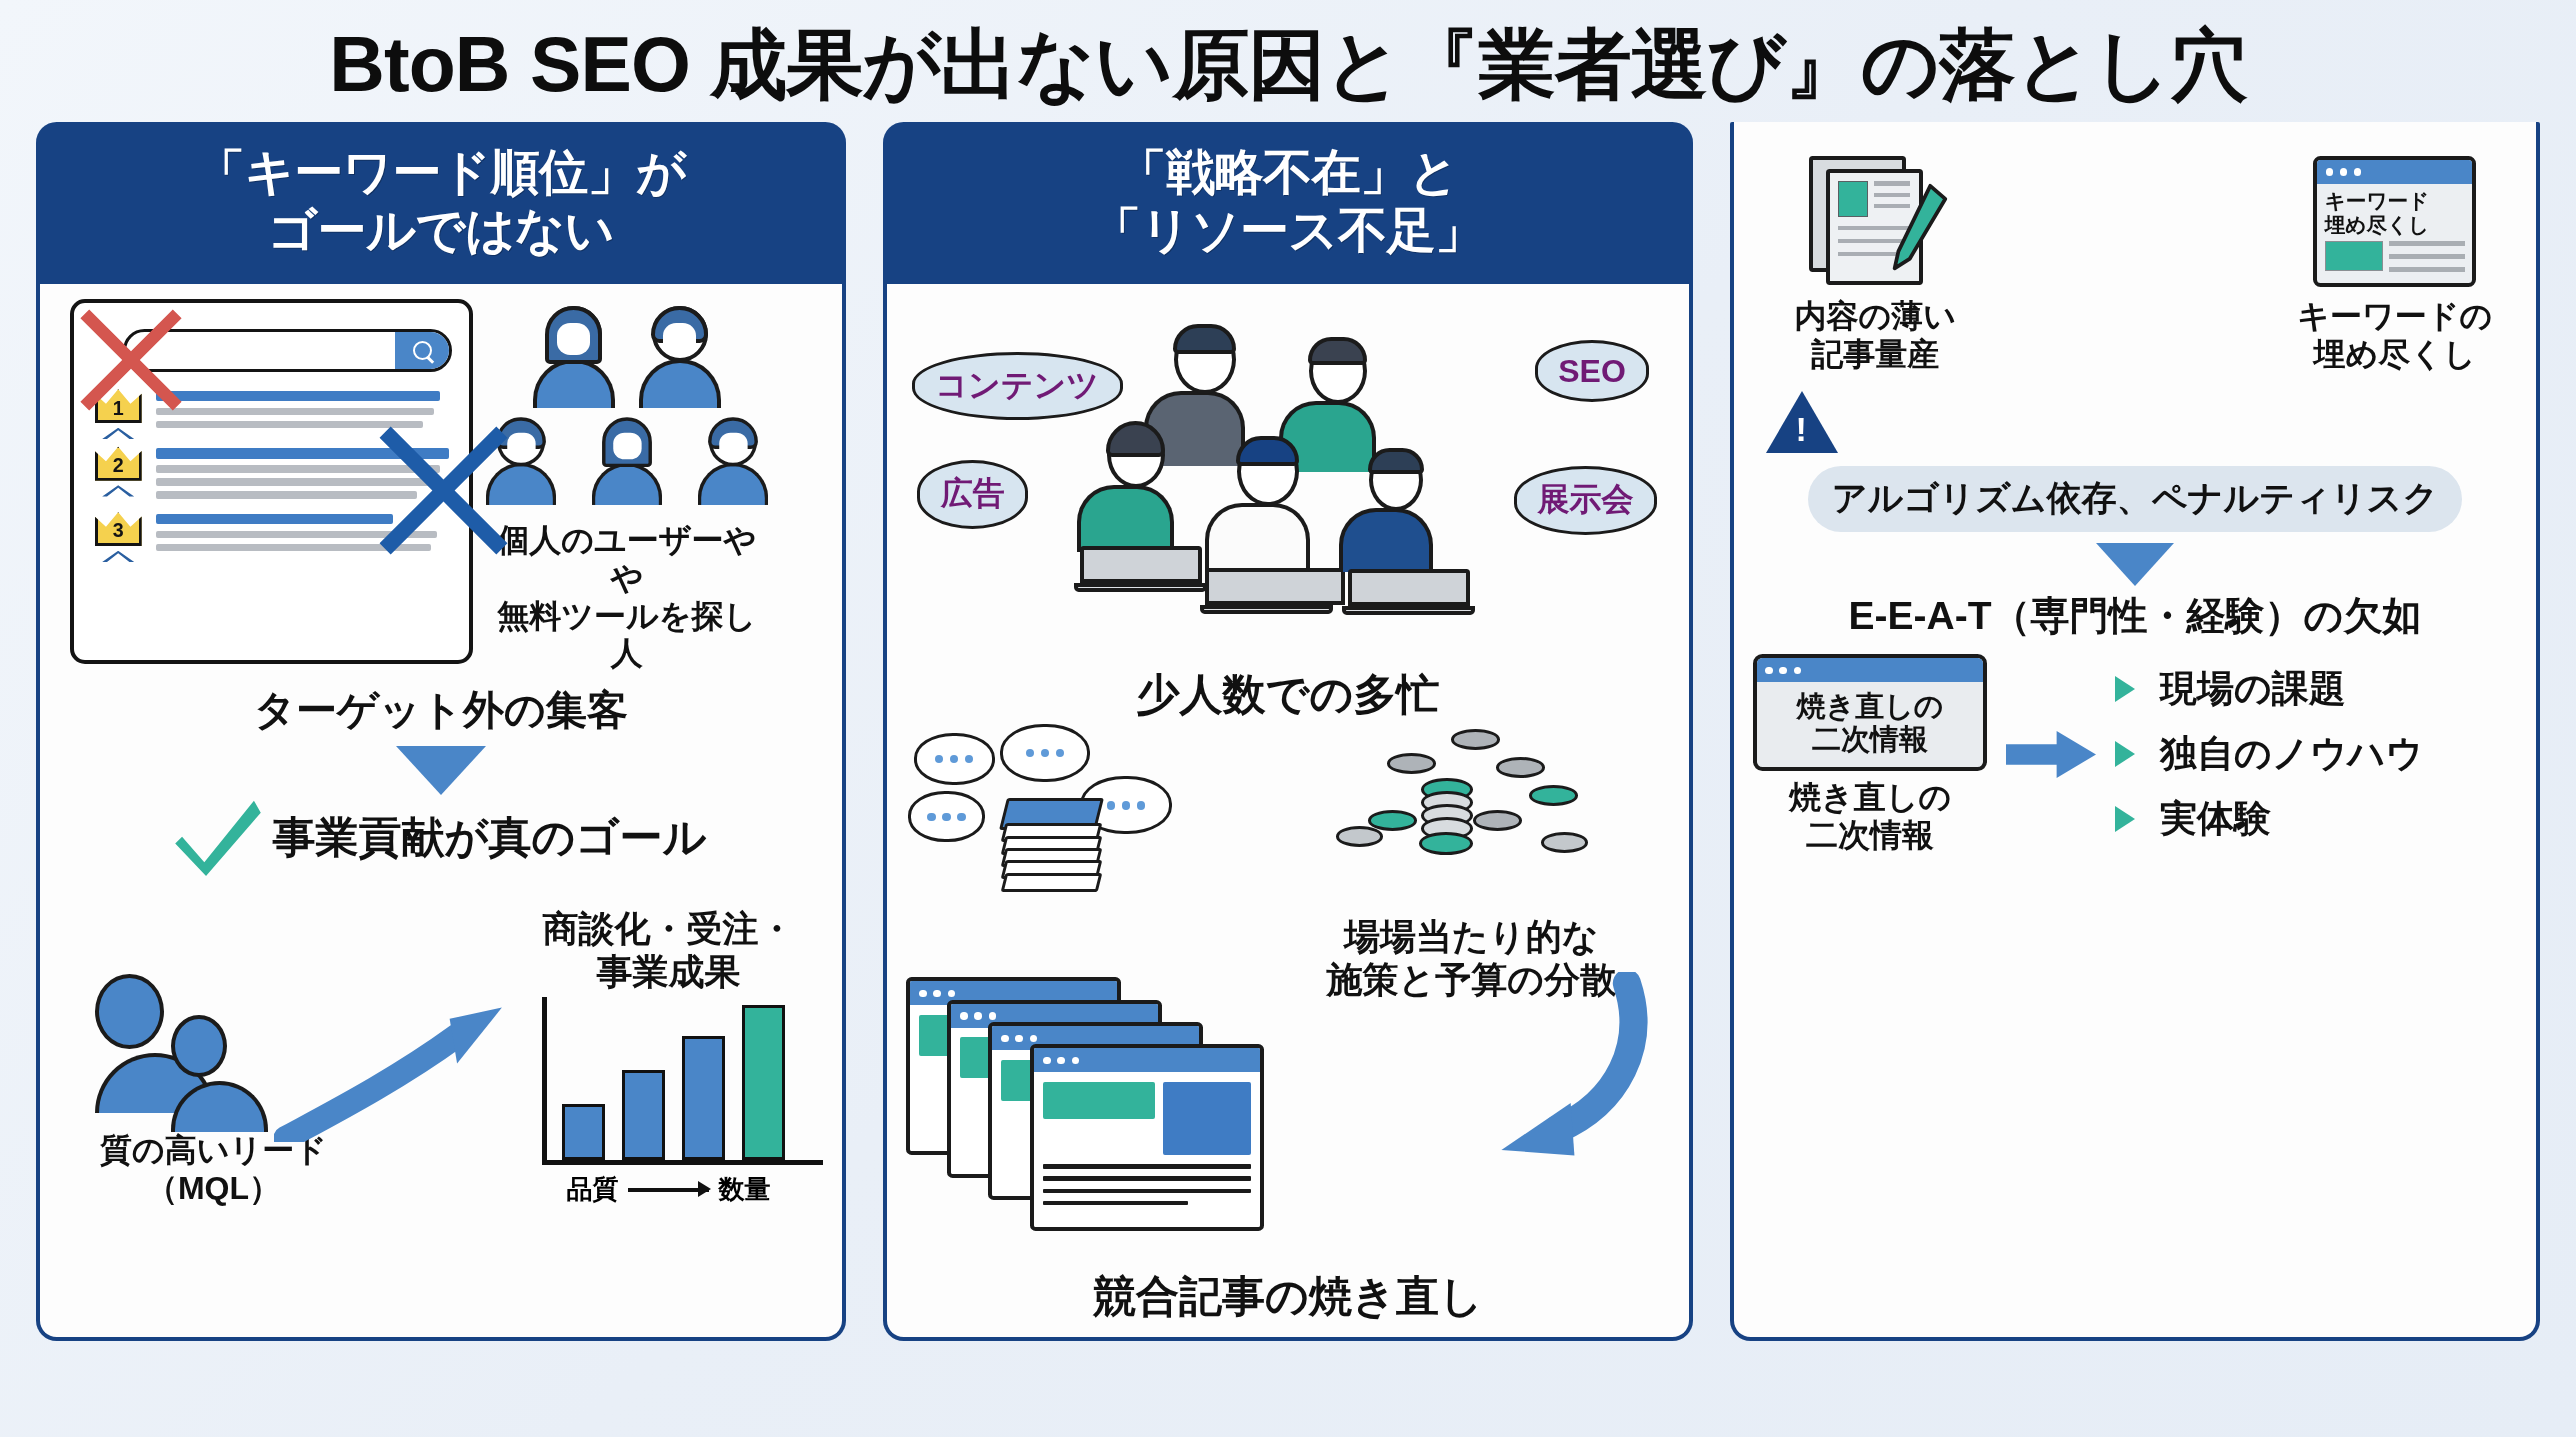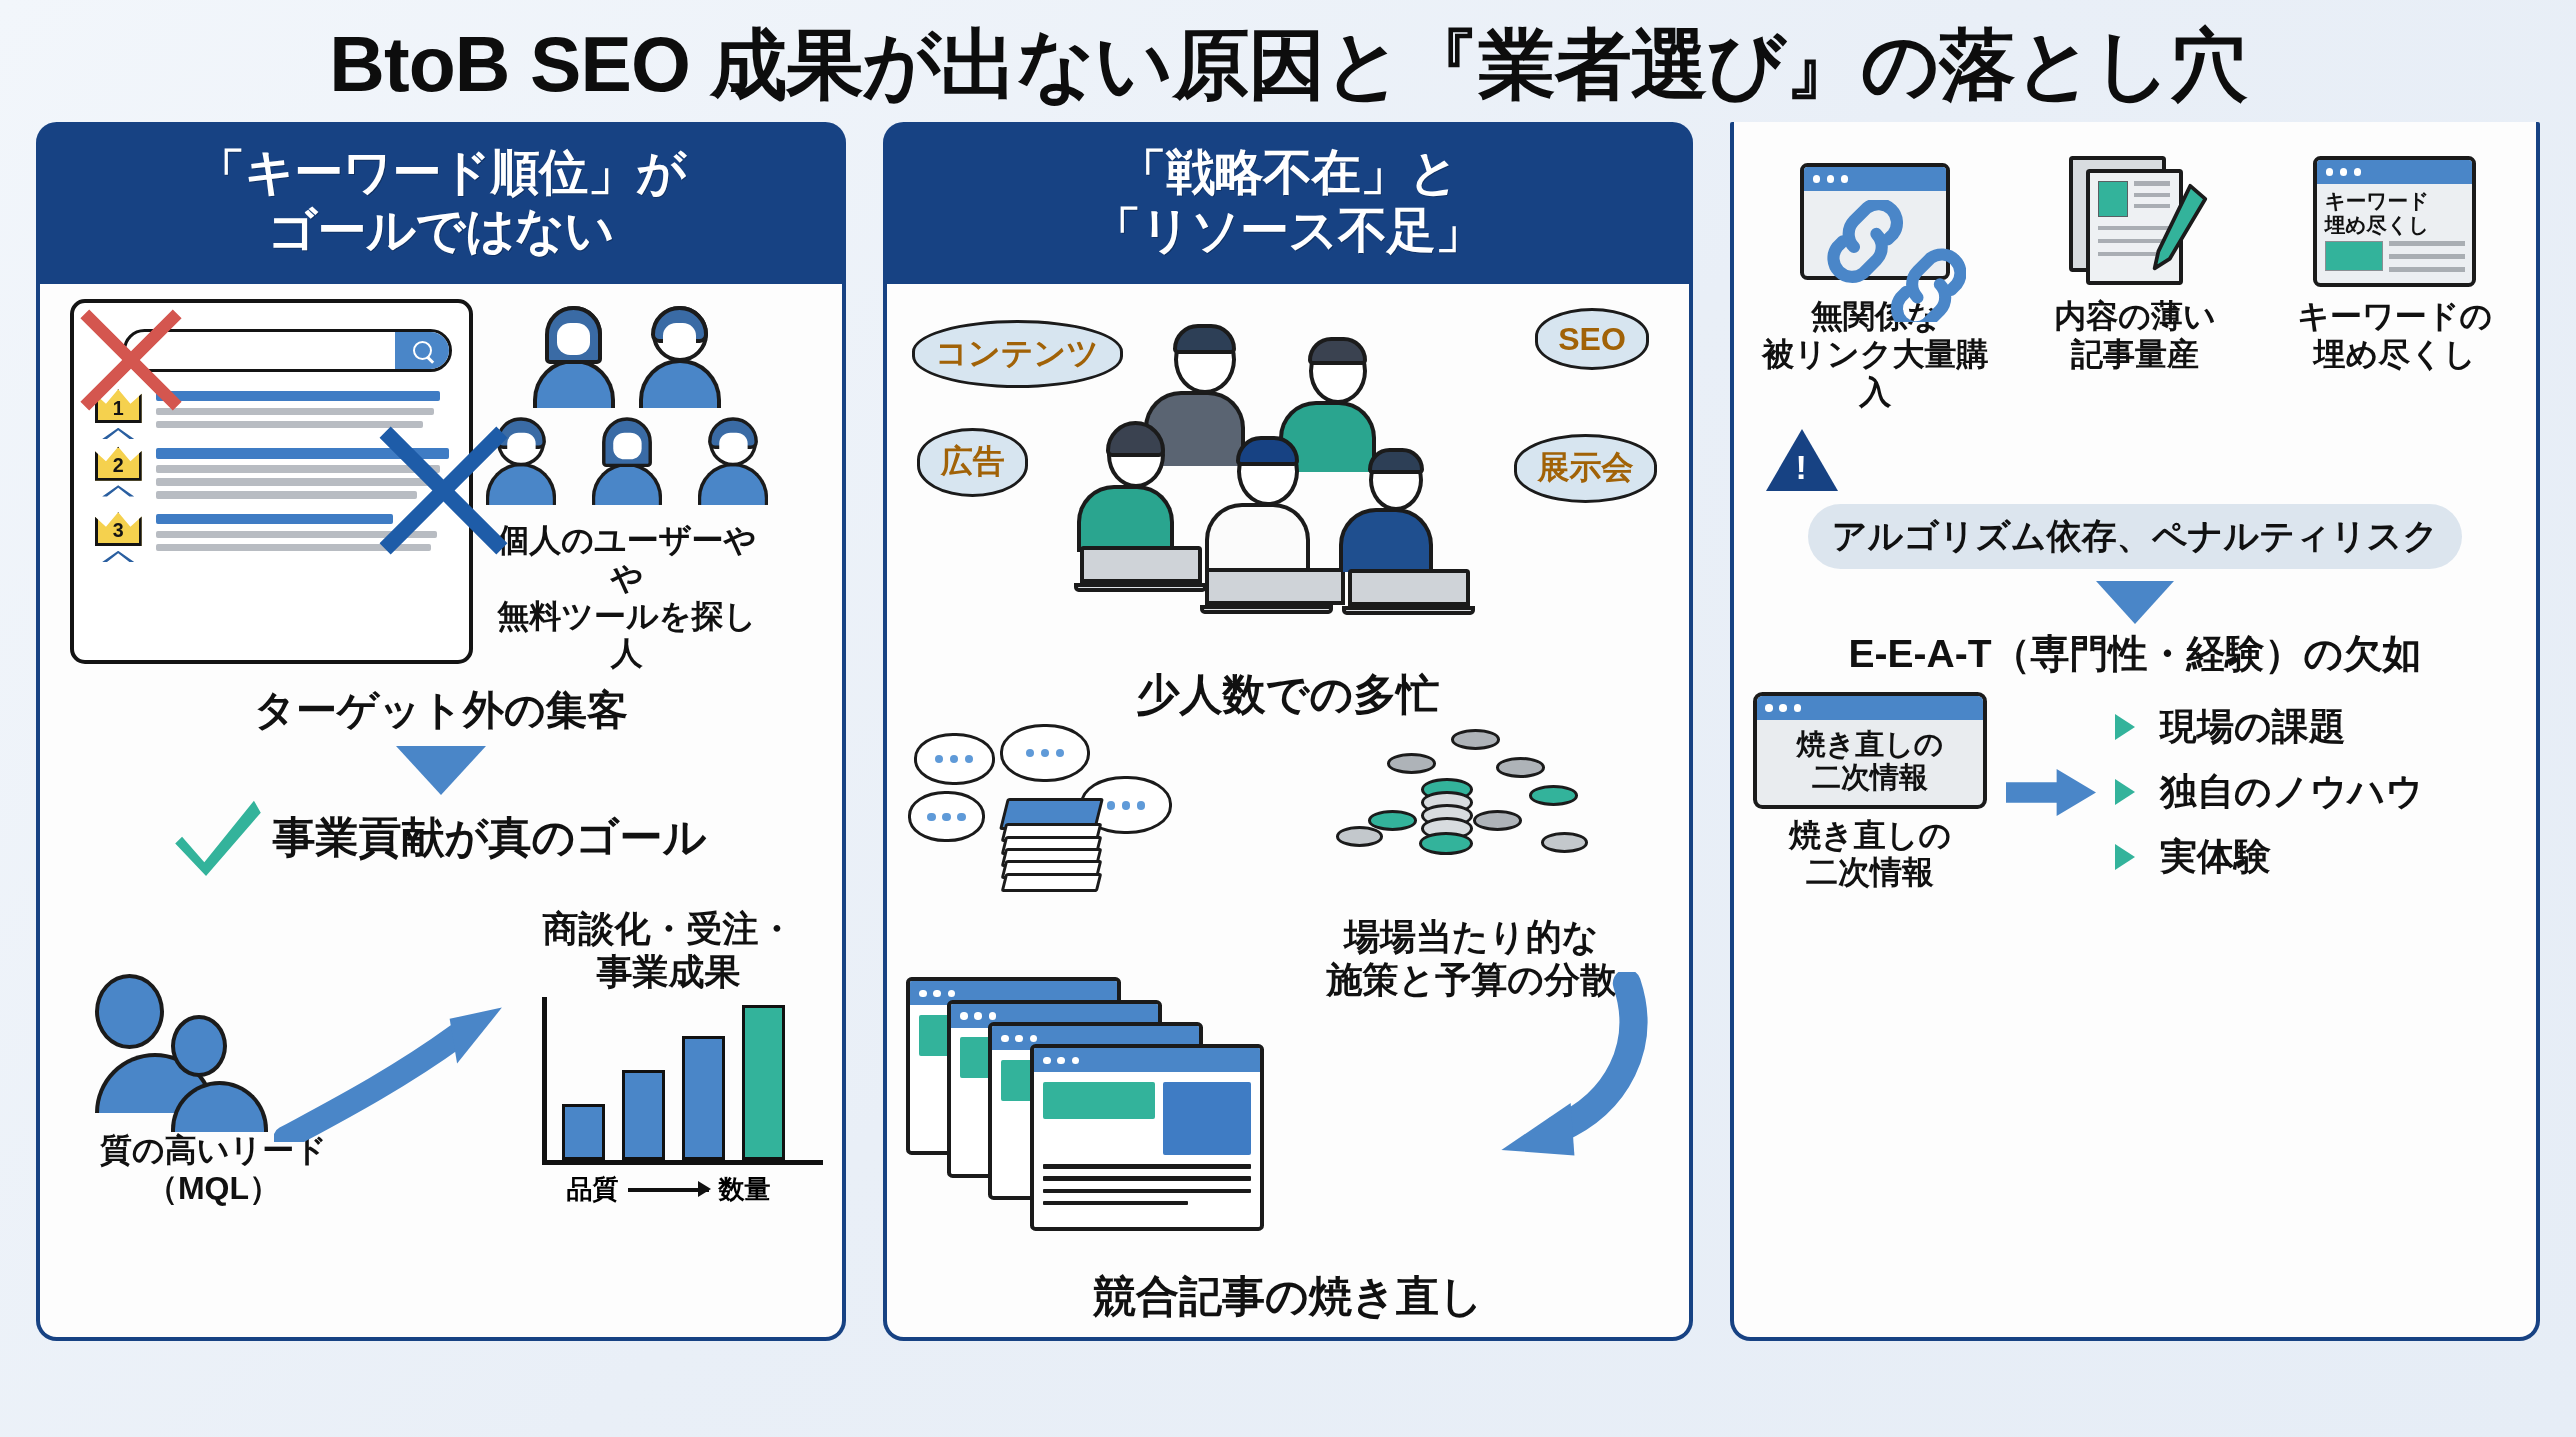--- a/index.html
+++ b/index.html
@@ -148,22 +148,23 @@
   }
   .bar { width:43px; border:3.7px solid #111; }
   .chart-axis { display:flex; align-items:center; justify-content:center; gap:9.4px; margin-top:7.5px; font-size:26px; font-weight:900; }
   .axis-arrow { width:81px; height:3.7px; background:#111; position:relative; }
   .axis-arrow::after{content:"";position:absolute;right:-1.9px;top:-6.6px;border-left:13px solid #111;border-top:8.4px solid transparent;border-bottom:8.4px solid transparent;}
 
   
   .bubbles-area { position:relative; height:374px; }
   .bub {
     position:absolute; background:#d7e5f0; border:3.7px solid #1b1b1b;
-    border-radius:50%/46%; padding:9.4px 20.6px; font-size:32px; font-weight:900; color:#a16207;
+    border-radius:50%/46%; padding:9.4px 20.6px; font-size:32px; font-weight:900; color:#701a75;
     white-space:nowrap;
+    margin-top:32px;
   }
   .team { position:absolute; left:50%; transform:translateX(-50%); top:26px; width:412px; height:300px; }
   .tp { position:absolute; }
   .tp-head { border-radius:50%; border:4.7px solid #1b1b1b; background:#fff; position:relative; }
   .tp-hair { position:absolute; left:-4.7px;right:-4.7px;top:-4.7px;height:48%; border:4.7px solid #1b1b1b; border-radius:37px 37px 7.5px 7.5px; }
   .tp-torso { border:4.7px solid #1b1b1b; border-bottom:none; border-radius:37px 37px 0 0; margin-top:-2.8px; }
   .laptop { position:absolute; bottom:0; width:122px; height:52px; }
   .lt-screen { width:100%; height:37px; background:#cfd3d8; border:4.7px solid #1b1b1b; border-radius:3.7px 3.7px 0 0; }
   .lt-base { width:133px; margin-left:-5.6px; height:9.4px; background:#dfe2e6; border:4.7px solid #1b1b1b; border-radius:0 0 4.7px 4.7px; }
 
@@ -596,45 +597,20 @@
 
       <div class="cap cap-46" style="position:absolute;left:0;right:0;bottom:15px;">競合記事の焼き直し</div>
     </div>
   </section>
 
   <section class="panel">
     <div class="panel-body">
 
       <div class="p3-icons">
 
-        <div class="p3-item">
-          <div class="p3-art">
-            <div style="position:relative;">
-              <div class="browser">
-                <div class="br-bar">
-                    <i class="br-dot"></i>
-                    <i class="br-dot"></i>
-                    <i class="br-dot"></i>
-                  </div>
-              </div>
-              <svg style="position:absolute;left:26px;top:37px;width:140px;height:122px;" viewBox="0 0 150 130">
-                <g stroke="#4a86c8" stroke-width="13" fill="none" stroke-linecap="round">
-                  <path d="M30 50 a20 20 0 0 1 0-28 l14-14 a20 20 0 0 1 28 28 l-6 6"></path>
-                  <path d="M54 36 a20 20 0 0 1 0 28 l-14 14 a20 20 0 0 1-28-28 l6-6"></path>
-                  <path d="M98 104 a20 20 0 0 1 0-28 l14-14 a20 20 0 0 1 28 28 l-6 6"></path>
-                  <path d="M122 90 a20 20 0 0 1 0 28 l-14 14 a20 20 0 0 1-28-28 l6-6"></path>
-                </g>
-              </svg>
-            </div>
-          </div>
-          <div class="cap cap-34">
-            <div>無関係な</div>
-            <div>被リンク大量購入</div>
-          </div>
-        </div>
 
         <div class="p3-item">
           <div class="p3-art">
             <div style="position:relative;width:140px;height:131px;">
               <div style="position:absolute;left:3.7px;top:0;width:97px;height:116px;background:#d8dcdf;border:4.7px solid #1b1b1b;border-radius:3.7px;"></div>
               <div style="position:absolute;left:20.6px;top:13px;width:97px;height:116px;background:#eef1f3;border:4.7px solid #1b1b1b;border-radius:3.7px;padding:8.4px;">
                 <div style="display:flex;gap:5.6px;">
                   <div style="width:30px;height:36px;background:#33b39b;border:1.9px solid #5a5f63;"></div>
                   <div style="flex:1;">
                       <div style="height:4.7px;background:#a9aeb3;margin-bottom:6.6px;"></div>

